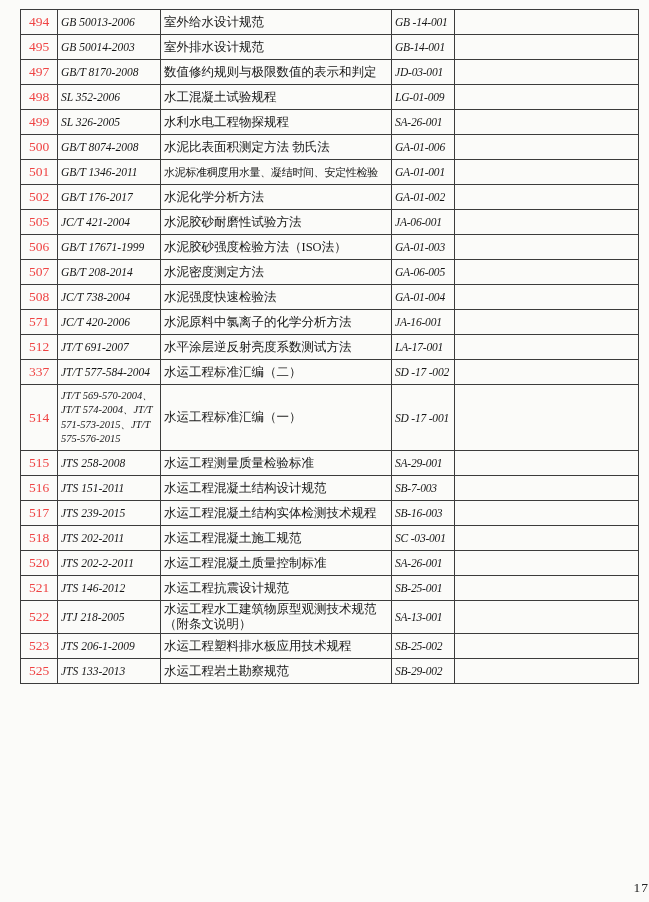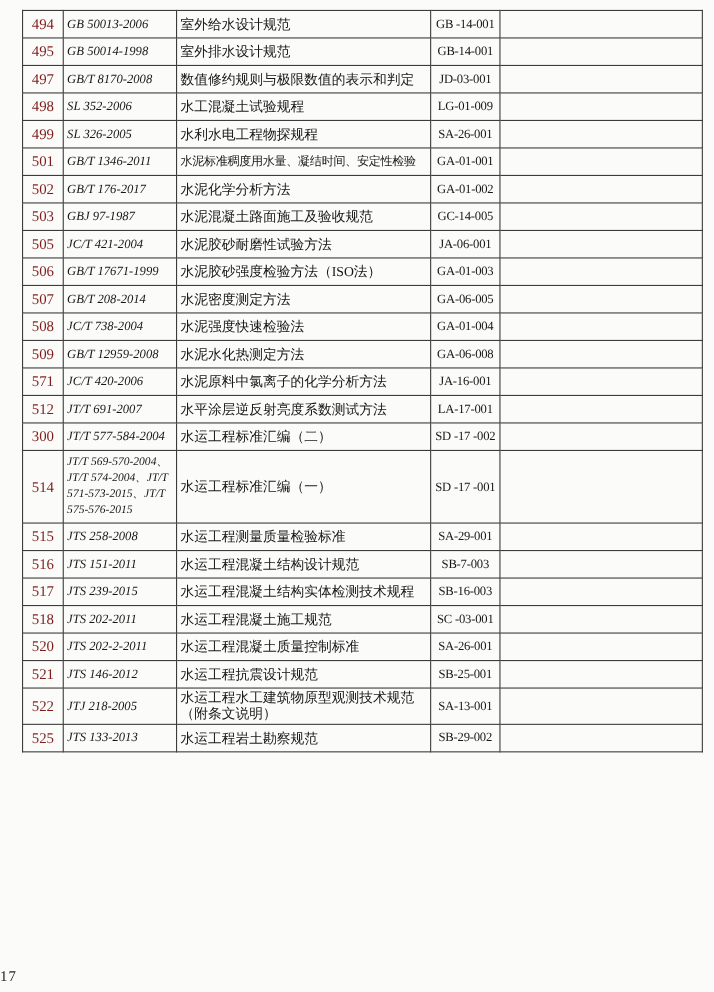--- a/index.html
+++ b/index.html
@@ -23,34 +23,34 @@
   table.standards td {
     border: 1px solid #3c3c3c;
     padding: 1px 3px;
     vertical-align: middle;
     overflow: hidden;
   }
   table.standards tr { height: 25px; }
   table.standards tr.row-xtall { height: 66px; }
   table.standards tr.row-2line { height: 30px; }
 
-  td.c-no   { text-align: center; font-size: 13.5px; color: #7f1d1d; }
+  td.c-no   { text-align: center; font-size: 13.5px; color: #ef4444; }
   td.c-std  { font-size: 11.5px; white-space: nowrap; padding-left: 4px; font-style: italic; }
   td.c-std.wrap { white-space: normal; font-size: 10.5px; line-height: 14.5px; word-break: break-all; }
   td.c-title{ font-size: 12.5px; padding-left: 5px; line-height: 15px; }
   td.c-title.fit { font-size: 11px; letter-spacing: -0.3px; }
-  td.c-cat  { font-size: 11.5px; text-align: center; white-space: nowrap; letter-spacing: -0.2px; }
+  td.c-cat  { font-size: 11.5px; text-align: left; white-space: nowrap; letter-spacing: -0.2px; font-style: italic; }
   td.c-note { font-size: 11.5px; }
 
   .pagenum {
     position: absolute;
     top: 880px;
     left: 0;
     width: 100%;
-    text-align: left;
+    text-align: right;
     font-size: 13.5px;
     letter-spacing: 1px;
     color: #222222;
   }
 </style>
 </head>
 <body>
 
 <div class="page">
 
@@ -65,21 +65,21 @@
     <tbody>
         <tr>
     <td class="c-no">494</td>
     <td class="c-std">GB 50013-2006</td>
     <td class="c-title">室外给水设计规范</td>
     <td class="c-cat">GB -14-001</td>
     <td class="c-note"></td>
   </tr>
         <tr>
     <td class="c-no">495</td>
-    <td class="c-std">GB 50014-1998</td>
+    <td class="c-std">GB 50014-2003</td>
     <td class="c-title">室外排水设计规范</td>
     <td class="c-cat">GB-14-001</td>
     <td class="c-note"></td>
   </tr>
         <tr>
     <td class="c-no">497</td>
     <td class="c-std">GB/T 8170-2008</td>
     <td class="c-title">数值修约规则与极限数值的表示和判定</td>
     <td class="c-cat">JD-03-001</td>
     <td class="c-note"></td>
@@ -92,41 +92,41 @@
     <td class="c-note"></td>
   </tr>
         <tr>
     <td class="c-no">499</td>
     <td class="c-std">SL 326-2005</td>
     <td class="c-title">水利水电工程物探规程</td>
     <td class="c-cat">SA-26-001</td>
     <td class="c-note"></td>
   </tr>
         <tr>
+    <td class="c-no">500</td>
+    <td class="c-std">GB/T 8074-2008</td>
+    <td class="c-title">水泥比表面积测定方法 勃氏法</td>
+    <td class="c-cat">GA-01-006</td>
+    <td class="c-note"></td>
+  </tr>
+        <tr>
     <td class="c-no">501</td>
     <td class="c-std">GB/T 1346-2011</td>
     <td class="c-title fit">水泥标准稠度用水量、凝结时间、安定性检验</td>
     <td class="c-cat">GA-01-001</td>
     <td class="c-note"></td>
   </tr>
         <tr>
     <td class="c-no">502</td>
     <td class="c-std">GB/T 176-2017</td>
     <td class="c-title">水泥化学分析方法</td>
     <td class="c-cat">GA-01-002</td>
     <td class="c-note"></td>
   </tr>
         <tr>
-    <td class="c-no">503</td>
-    <td class="c-std">GBJ 97-1987</td>
-    <td class="c-title">水泥混凝土路面施工及验收规范</td>
-    <td class="c-cat">GC-14-005</td>
-    <td class="c-note"></td>
-  </tr>
-        <tr>
     <td class="c-no">505</td>
     <td class="c-std">JC/T 421-2004</td>
     <td class="c-title">水泥胶砂耐磨性试验方法</td>
     <td class="c-cat">JA-06-001</td>
     <td class="c-note"></td>
   </tr>
         <tr>
     <td class="c-no">506</td>
     <td class="c-std">GB/T 17671-1999</td>
     <td class="c-title">水泥胶砂强度检验方法（ISO法）</td>
@@ -141,42 +141,35 @@
     <td class="c-note"></td>
   </tr>
         <tr>
     <td class="c-no">508</td>
     <td class="c-std">JC/T 738-2004</td>
     <td class="c-title">水泥强度快速检验法</td>
     <td class="c-cat">GA-01-004</td>
     <td class="c-note"></td>
   </tr>
         <tr>
-    <td class="c-no">509</td>
-    <td class="c-std">GB/T 12959-2008</td>
-    <td class="c-title">水泥水化热测定方法</td>
-    <td class="c-cat">GA-06-008</td>
-    <td class="c-note"></td>
-  </tr>
-        <tr>
     <td class="c-no">571</td>
     <td class="c-std">JC/T 420-2006</td>
     <td class="c-title">水泥原料中氯离子的化学分析方法</td>
     <td class="c-cat">JA-16-001</td>
     <td class="c-note"></td>
   </tr>
         <tr>
     <td class="c-no">512</td>
     <td class="c-std">JT/T 691-2007</td>
     <td class="c-title">水平涂层逆反射亮度系数测试方法</td>
     <td class="c-cat">LA-17-001</td>
     <td class="c-note"></td>
   </tr>
         <tr>
-    <td class="c-no">300</td>
+    <td class="c-no">337</td>
     <td class="c-std">JT/T 577-584-2004</td>
     <td class="c-title">水运工程标准汇编（二）</td>
     <td class="c-cat">SD -17 -002</td>
     <td class="c-note"></td>
   </tr>
         <tr class="row-xtall">
     <td class="c-no">514</td>
     <td class="c-std wrap">JT/T 569-570-2004、JT/T 574-2004、JT/T 571-573-2015、JT/T 575-576-2015</td>
     <td class="c-title">水运工程标准汇编（一）</td>
     <td class="c-cat">SD -17 -001</td>
@@ -225,20 +218,27 @@
     <td class="c-note"></td>
   </tr>
         <tr class="row-2line">
     <td class="c-no">522</td>
     <td class="c-std">JTJ 218-2005</td>
     <td class="c-title">水运工程水工建筑物原型观测技术规范（附条文说明）</td>
     <td class="c-cat">SA-13-001</td>
     <td class="c-note"></td>
   </tr>
         <tr>
+    <td class="c-no">523</td>
+    <td class="c-std">JTS 206-1-2009</td>
+    <td class="c-title">水运工程塑料排水板应用技术规程</td>
+    <td class="c-cat">SB-25-002</td>
+    <td class="c-note"></td>
+  </tr>
+        <tr>
     <td class="c-no">525</td>
     <td class="c-std">JTS 133-2013</td>
     <td class="c-title">水运工程岩土勘察规范</td>
     <td class="c-cat">SB-29-002</td>
     <td class="c-note"></td>
   </tr>
       </tbody>
   </table>
 
   <div class="pagenum">17</div>

